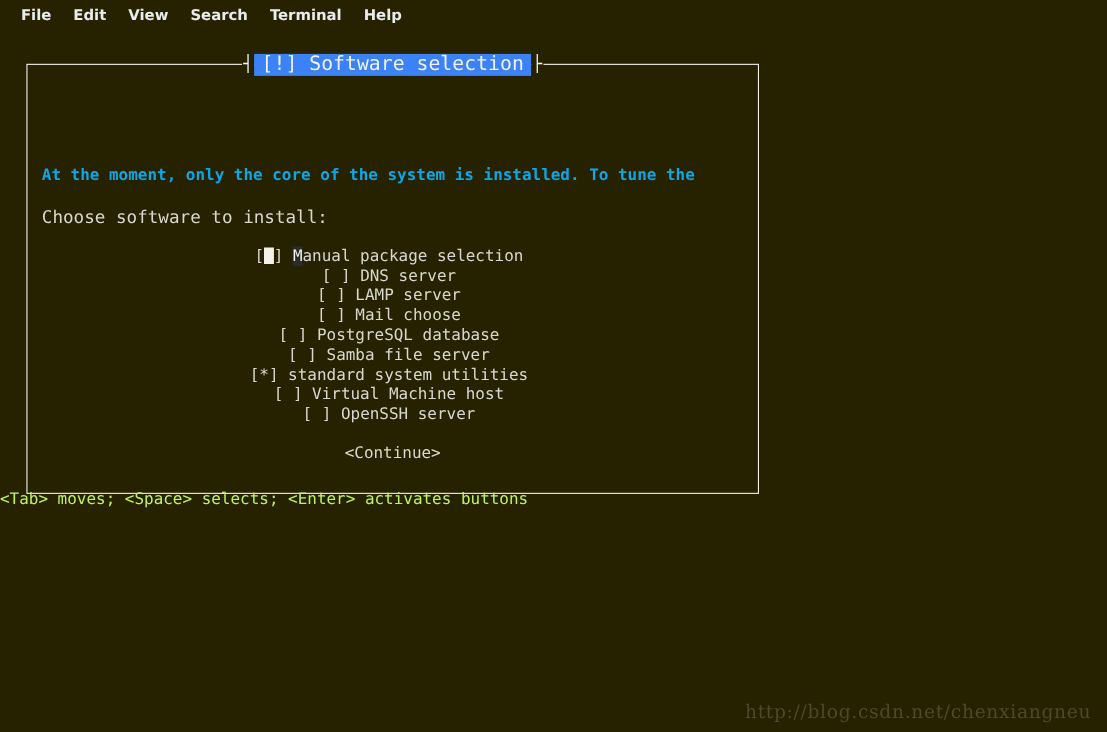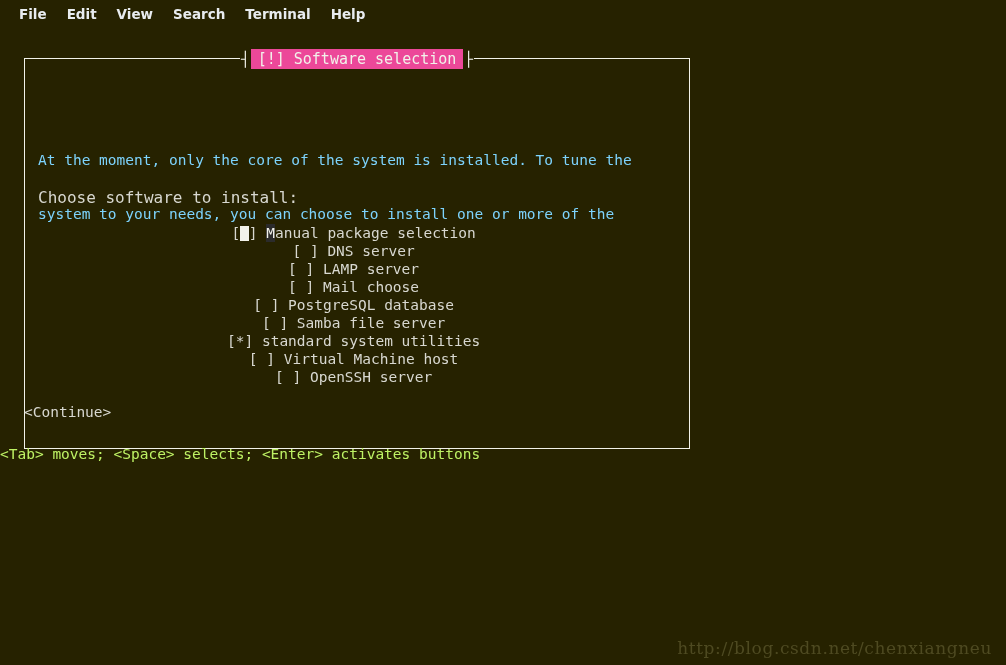--- a/index.html
+++ b/index.html
@@ -65,45 +65,46 @@
     left: 24px;
     top: 18px;
     width: 666px;
     height: 20px;
     display: flex;
     justify-content: center;
     align-items: center;
     pointer-events: none;
   }
   #dialog-title {
-    background: #ec4899;
+    background: #3b82f6;
     color: #f2f2ea;
-    font-size: 15px;
+    font-size: 18px;
     line-height: 20px;
     padding: 0 7px;
     white-space: pre;
   }
   .title-bar-piece {
     color: #f2f2ea;
     font-size: 14.5px;
     line-height: 20px;
     background: #262200;
     padding: 0 1px;
   }
 
   
   #dialog-body {
     position: absolute;
     left: 38px;
     top: 84px;
     width: 640px;
     white-space: pre;
-    color: #7dd3fc;
-    font-size: 14.5px;
-    line-height: 18px;
+    color: #0ea5e9;
+    font-size: 14.5px;
+    line-height: 18px;
+    font-weight: bold;
   }
   .para-line { white-space: pre; }
 
   #prompt-line {
     position: absolute;
     left: 38px;
     top: 158px;
     white-space: pre;
     font-size: 16px;
     line-height: 18px;
@@ -138,20 +139,21 @@
     color: #f2f2ea;
     padding: 1px 0;
   }
 
   
   #continue-wrap {
     position: absolute;
     left: 24px;
     top: 372px;
     width: 666px;
+    text-align: center;
     font-size: 14.5px;
     line-height: 18px;
   }
   #continue-btn {
     color: #d8d8d0;
     white-space: pre;
     cursor: default;
   }
 
   
@@ -195,21 +197,20 @@
   <div id="dialog"></div>
 
   <div id="dialog-title-wrap">
     <span class="title-bar-piece">┤</span>
     <span id="dialog-title">[!] Software selection</span>
     <span class="title-bar-piece">├</span>
   </div>
 
   <div id="dialog-body">
     <div class="para-line">At the moment, only the core of the system is installed. To tune the</div>
-    <div class="para-line">system to your needs, you can choose to install one or more of the</div>
   </div>
 
   <div id="prompt-line">Choose software to install:</div>
 
   <div id="choice-list">
       <div class="choice-row"><span class="box"><span>[</span><span class="cursor-block"></span><span>] </span></span><span><span class="hotkey">M</span>anual package selection</span></div>
       <div class="choice-row"><span class="box">[ ] </span><span>DNS server</span></div>
       <div class="choice-row"><span class="box">[ ] </span><span>LAMP server</span></div>
       <div class="choice-row"><span class="box">[ ] </span><span>Mail choose</span></div>
       <div class="choice-row"><span class="box">[ ] </span><span>PostgreSQL database</span></div>

